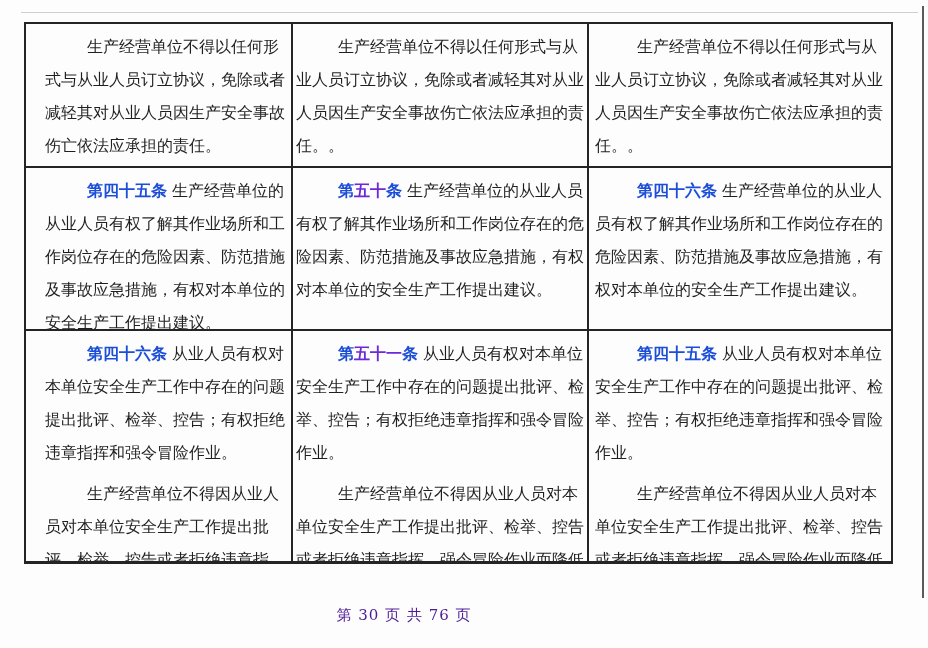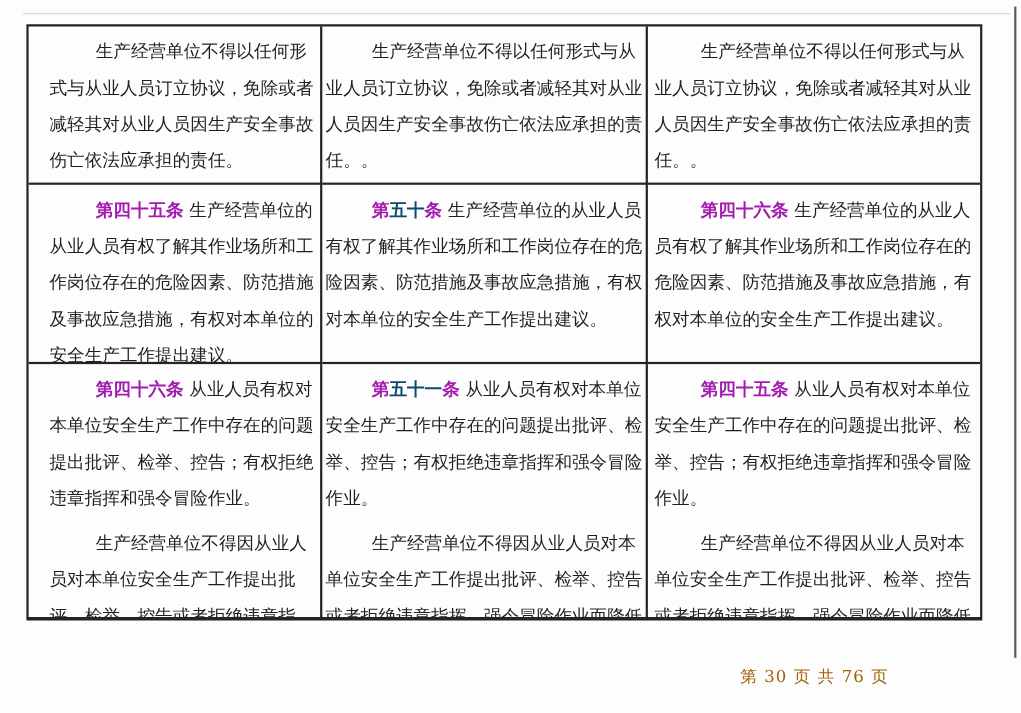--- a/index.html
+++ b/index.html
@@ -33,29 +33,29 @@
     line-height: 33px;
   }
   .t-cell.c0 { padding: 6px 2px 0 19px; }
   .t-cell.c1 { padding: 6px 1px 0 3px; }
   .t-cell.c2 { padding: 6px 4px 0 6px; border-right: none; }
   .t-cell.r2 { border-bottom: none; }
 
   .t-cell p { margin: 0; text-indent: 42px; text-align: left; }
   .t-cell p + p { margin-top: 8px; }
 
-  .b { font-weight: bold; color: #a21caf; }
-  .r { color: #0c4a6e; }
+  .b { font-weight: bold; color: #1d4ed8; }
+  .r { color: #6d28d9; }
 
   .footer {
     position: absolute; left: 0; top: 606px; width: 808px;
-    text-align: right;
+    text-align: center;
     font-size: 15px;
     letter-spacing: 1px;
-    color: #a16207;
+    color: #4c1d95;
   }
 </style>
 </head>
 <body>
 
 <div class="page">
 
   <div class="edge-top"></div>
   <div class="edge-right"></div>
 

